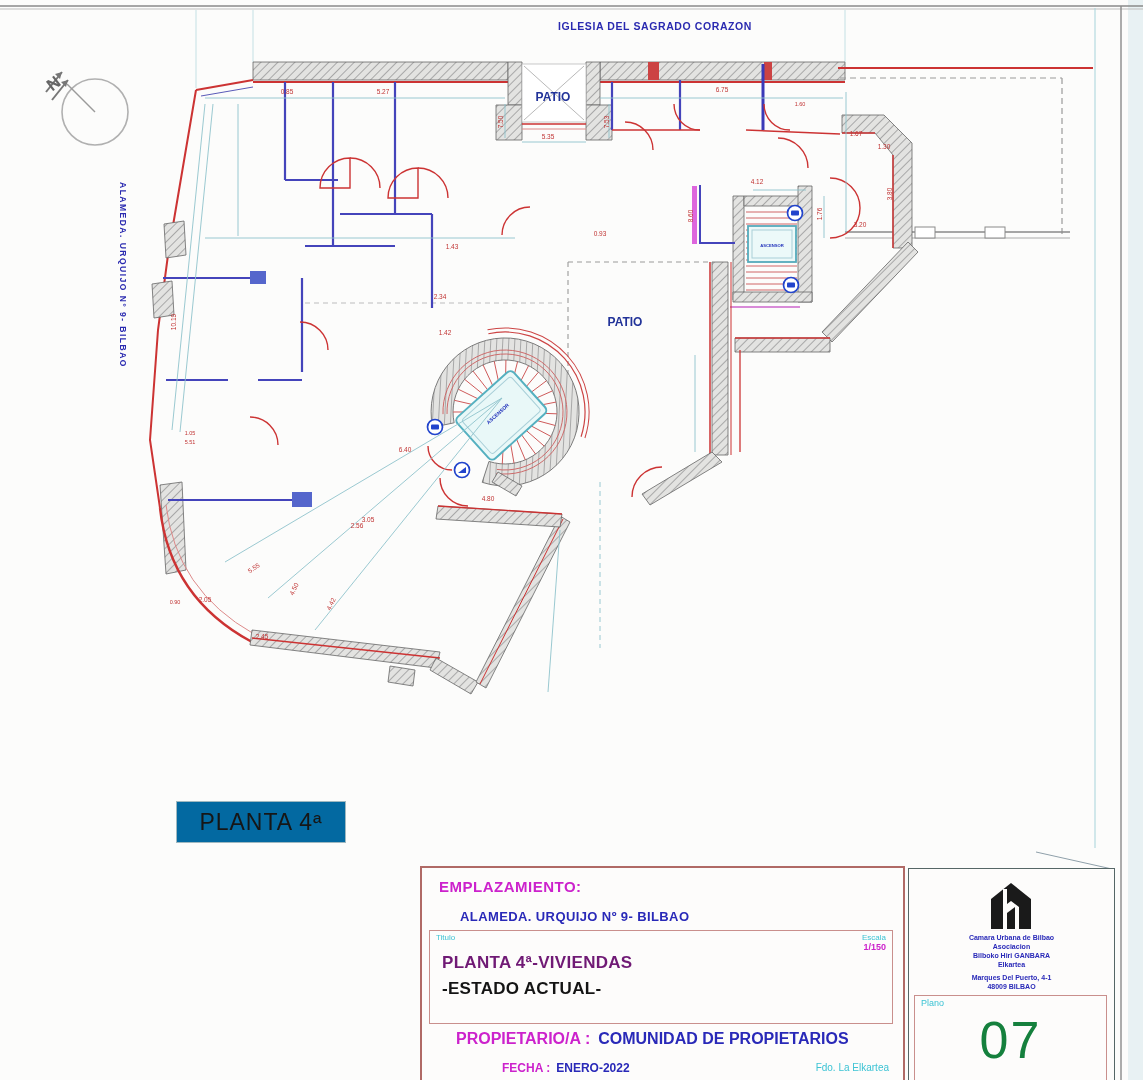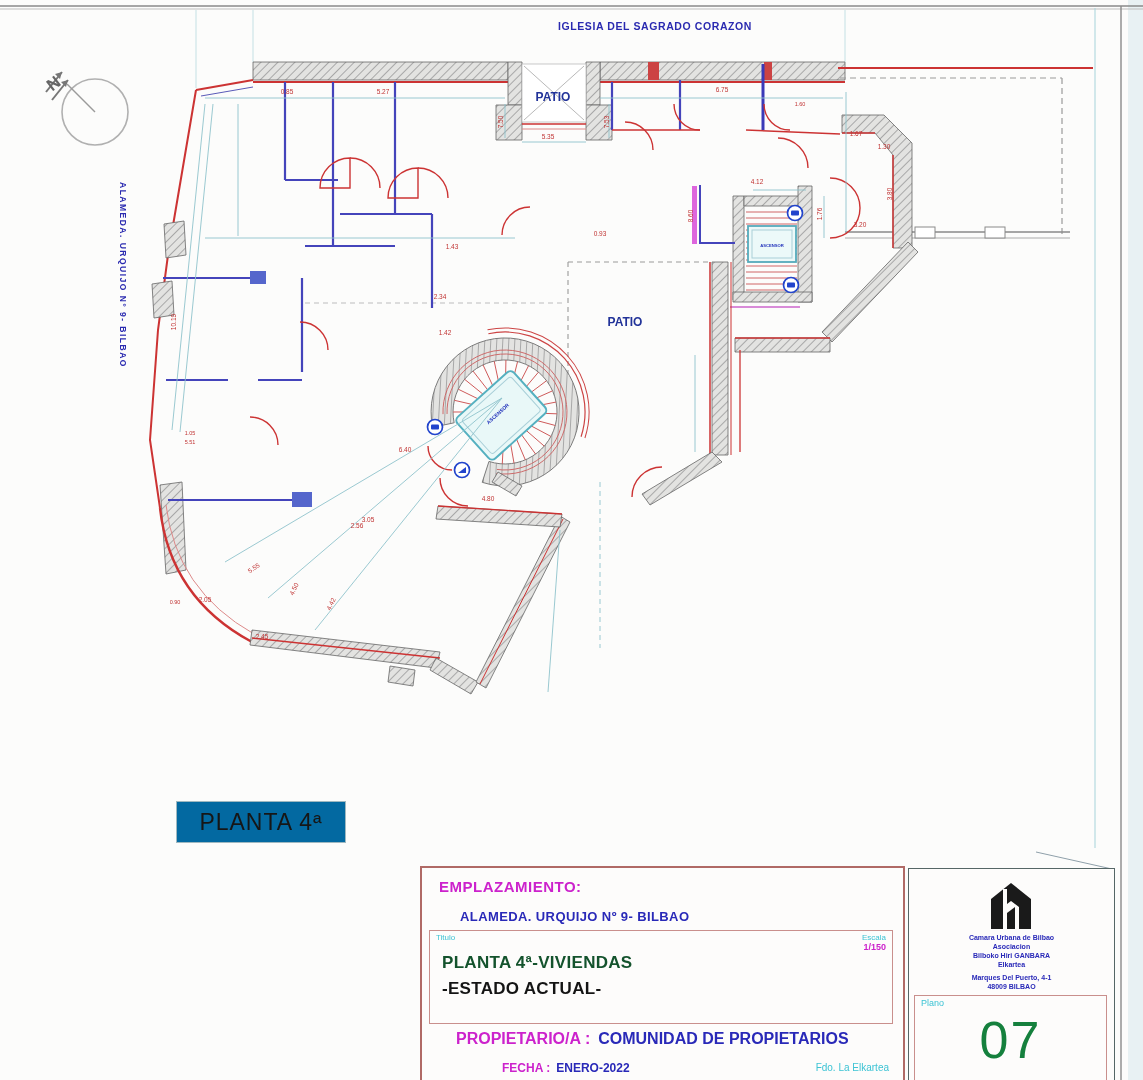--- a/index.html
+++ b/index.html
@@ -15,21 +15,21 @@
              background:#0369a1;display:flex;align-items:center;justify-content:center;
              color:#161616;font-size:23px;letter-spacing:1px;}
   
   .title-block{left:420px;top:866px;width:481px;height:214px;border:2px solid #b06a66;background:#fdfcfb;}
   .tb-emplaz{position:absolute;left:17px;top:10px;color:#cc22cc;font-size:15px;font-weight:bold;letter-spacing:.5px;}
   .tb-address{position:absolute;left:38px;top:41px;color:#2929b8;font-size:13px;font-weight:bold;letter-spacing:.4px;}
   .tb-inner{position:absolute;left:7px;top:62px;width:462px;height:92px;border:1.5px solid #c98f8c;background:#fdfcfb;}
   .tb-titulo{position:absolute;left:6px;top:2px;color:#3cc3d4;font-size:8px;}
   .tb-escala{position:absolute;right:6px;top:2px;color:#3cc3d4;font-size:8px;text-align:right;}
   .tb-escala-val{position:absolute;right:6px;top:11px;color:#cc22cc;font-size:9px;font-weight:bold;text-align:left;}
-  .tb-title1{position:absolute;left:12px;top:22px;color:#14532d;font-size:17px;font-weight:bold;letter-spacing:.3px;}
+  .tb-title1{position:absolute;left:12px;top:22px;color:#701a75;font-size:17px;font-weight:bold;letter-spacing:.3px;}
   .tb-title2{position:absolute;left:12px;top:48px;color:#141414;font-size:17px;font-weight:bold;letter-spacing:.3px;}
   .tb-owner{position:absolute;left:34px;top:162px;font-size:16px;font-weight:bold;}
   .tb-owner .lab{color:#cc22cc;}  .tb-owner .val{color:#2929b8;margin-left:8px;}
   .tb-date{position:absolute;left:80px;top:193px;font-size:12px;font-weight:bold;}
   .tb-date .lab{color:#cc22cc;}  .tb-date .val{color:#2929b8;margin-left:6px;}
   .tb-sign{position:absolute;right:14px;top:194px;color:#3cc3d4;font-size:10px;}
   
   .logo-panel{left:908px;top:868px;width:205px;height:212px;border:1.5px solid #566;background:#fdfcfb;}
   .lp-logo{position:absolute;left:72px;top:14px;width:60px;height:46px;}
   .lp-org{position:absolute;left:0;top:64px;width:100%;text-align:center;color:#2929b8;

